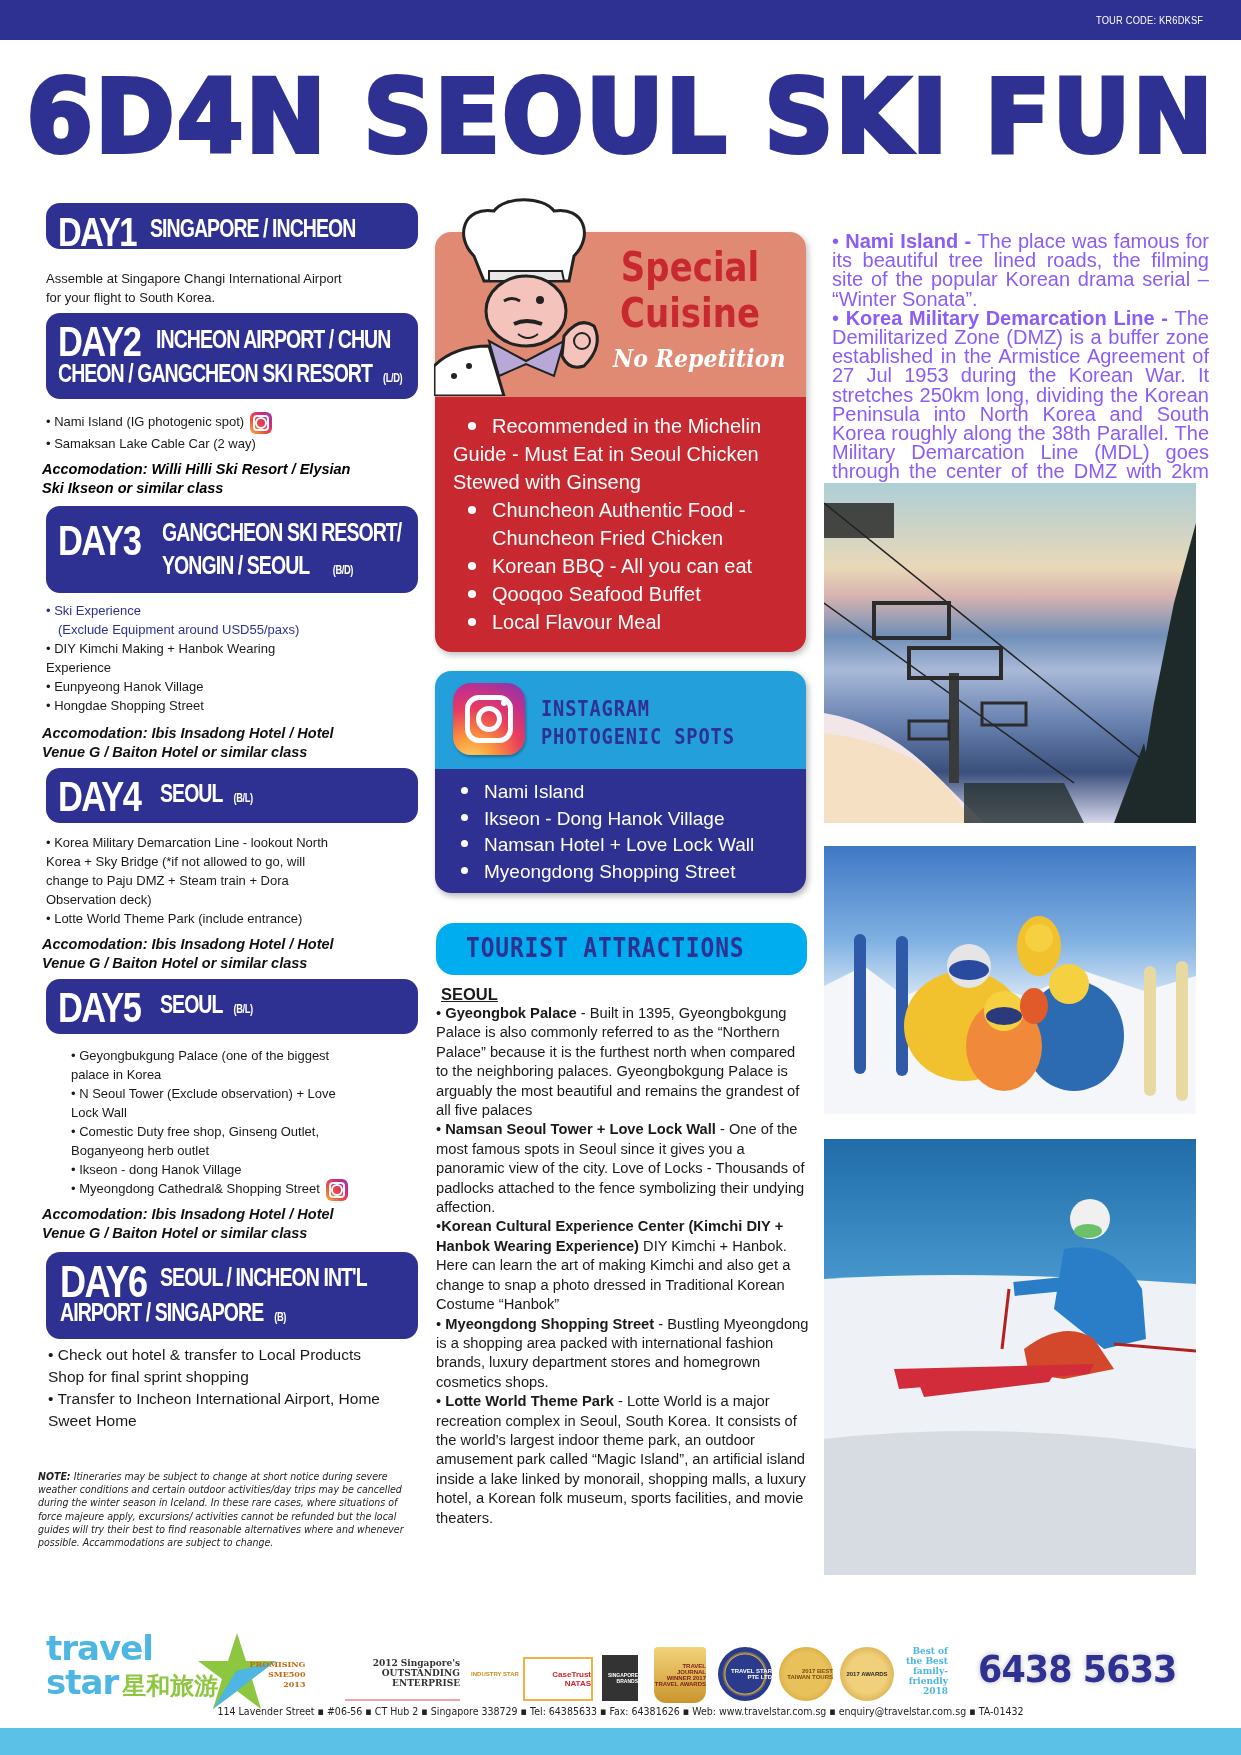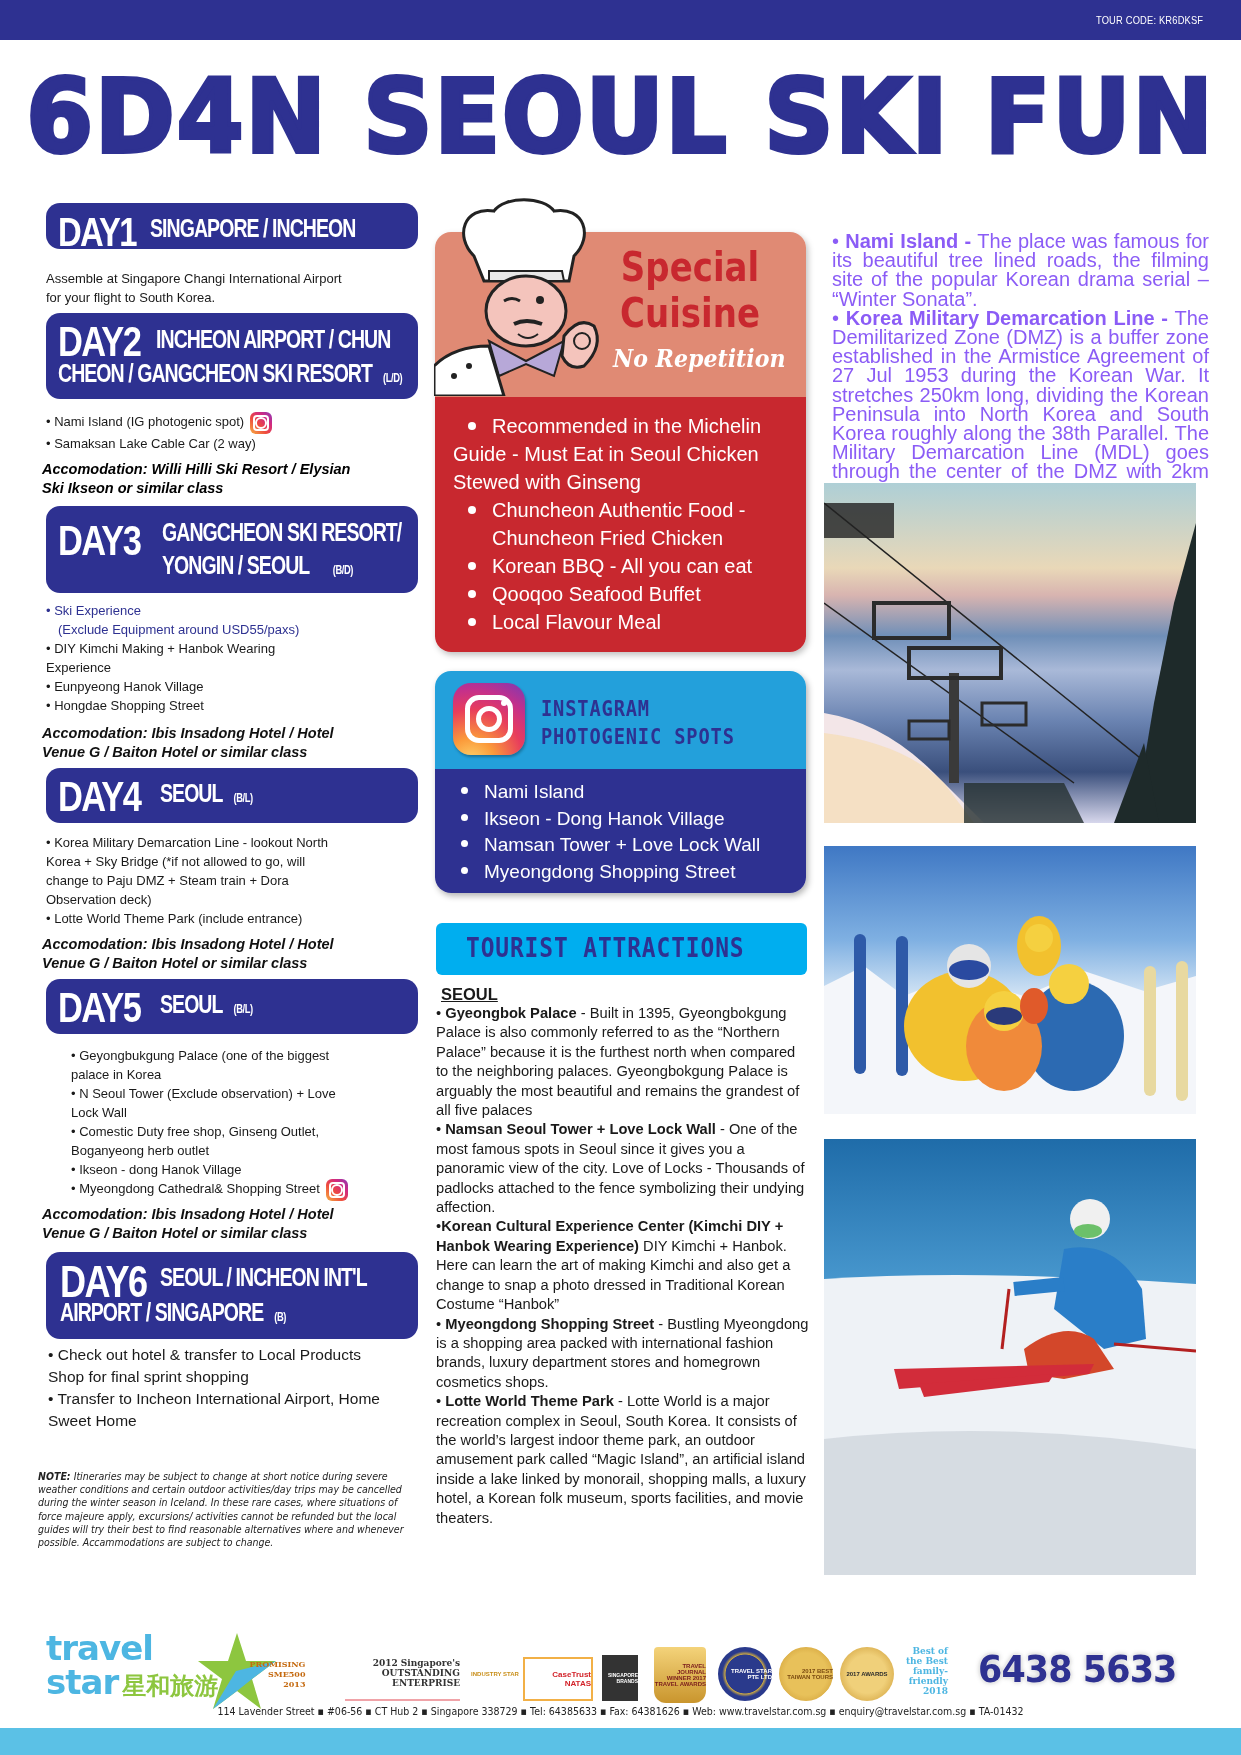--- a/index.html
+++ b/index.html
@@ -49,21 +49,21 @@
   .insta-logo { position: absolute; left: 18px; top: 12px; width: 72px; height: 72px; border-radius: 18px; background: radial-gradient(circle at 25% 110%, #fdd66f 0%, #fb9a3a 25%, #e83d5c 55%, #c5308a 75%, #7a3ab5 100%); box-shadow: 1px 2px 3px rgba(0,0,0,0.3); }
   .insta-logo .ring { position: absolute; left: 12px; top: 12px; width: 48px; height: 48px; border: 5px solid #fff; border-radius: 14px; }
   .insta-logo .lens { position: absolute; left: 23px; top: 23px; width: 26px; height: 26px; border: 5px solid #fff; border-radius: 50%; }
   .insta-logo .dot { position: absolute; left: 48px; top: 17px; width: 6px; height: 6px; background: #fff; border-radius: 50%; }
   .insta-title { position: absolute; left: 106px; top: 24px; color: #2e3191; font-family: "DejaVu Sans Mono", monospace; font-weight: bold; font-size: 22px; line-height: 28px; letter-spacing: 1px; transform: scaleX(0.85); transform-origin: left top; }
   .insta-list { position: absolute; left: 26px; top: 108px; color: #ffffff; font-size: 19px; line-height: 26.5px; }
   .insta-list .item { display: block; }
   .insta-list .bullet { display: inline-block; width: 7px; height: 7px; background: #fff; border-radius: 50%; margin-right: 16px; vertical-align: middle; position: relative; top: -2px; }
 
   
-  .ta-banner { position: absolute; left: 436px; top: 923px; width: 371px; height: 52px; background: #00aeef; border-radius: 6px; }
+  .ta-banner { position: absolute; left: 436px; top: 923px; width: 371px; height: 52px; background: #00aeef; border-radius: 18px; }
   .ta-title { position: absolute; left: 30px; top: 10px; color: #2e3191; font-family: "DejaVu Sans Mono", monospace; font-weight: bold; font-size: 26px; letter-spacing: 1px; transform: scaleX(0.88); transform-origin: left center; }
   .ta-body { position: absolute; left: 436px; top: 985px; width: 375px; font-size: 14.7px; line-height: 19.4px; color: #1a1a1a; }
   .ta-body .city { font-weight: bold; text-decoration: underline; font-size: 16.5px; margin-left: 5px; display: block; line-height: 19px; }
   .ta-body b { font-weight: bold; }
 
   .right-text { position: absolute; left: 832px; top: 232px; width: 377px; font-size: 20px; line-height: 19.2px; color: #8b5cf6; text-align: justify; }
   .right-text b { font-weight: bold; }
 
   .photo { position: absolute; left: 824px; width: 372px; overflow: hidden; }
   .photo-lift { top: 483px; height: 340px; background: linear-gradient(180deg, #aecfd6 0%, #e9d8b8 25%, #d8b4b0 33%, #6f8fb8 45%, #a9b9d8 55%, #6a83b1 70%, #3a4f7c 85%, #d7d7ec 100%); }
@@ -240,21 +240,21 @@
       <div class="lens"></div>
       <div class="dot"></div>
   </div>
   <div class="insta-title">
     <div>INSTAGRAM</div>
     <div>PHOTOGENIC SPOTS</div>
   </div>
   <div class="insta-list">
     <span class="item"><span class="bullet"></span><span>Nami Island</span></span>
     <span class="item"><span class="bullet"></span><span>Ikseon - Dong Hanok Village</span></span>
-    <span class="item"><span class="bullet"></span><span>Namsan Tower + Love Lock Wall</span></span>
+    <span class="item"><span class="bullet"></span><span>Namsan Hotel + Love Lock Wall</span></span>
     <span class="item"><span class="bullet"></span><span>Myeongdong Shopping Street</span></span>
   </div>
 </div>
 
 <div class="ta-banner">
   <span class="ta-title">TOURIST ATTRACTIONS</span>
 </div>
 <div class="ta-body">
   <span class="city">SEOUL</span>
   <div><span>• </span><b>Gyeongbok Palace</b><span> - </span><span>Built in 1395, Gyeongbokgung Palace is also commonly referred to as the “Northern Palace” because it is the furthest north when compared to the neighboring palaces. Gyeongbokgung Palace is arguably the most beautiful and remains the grandest of all five palaces</span></div>

